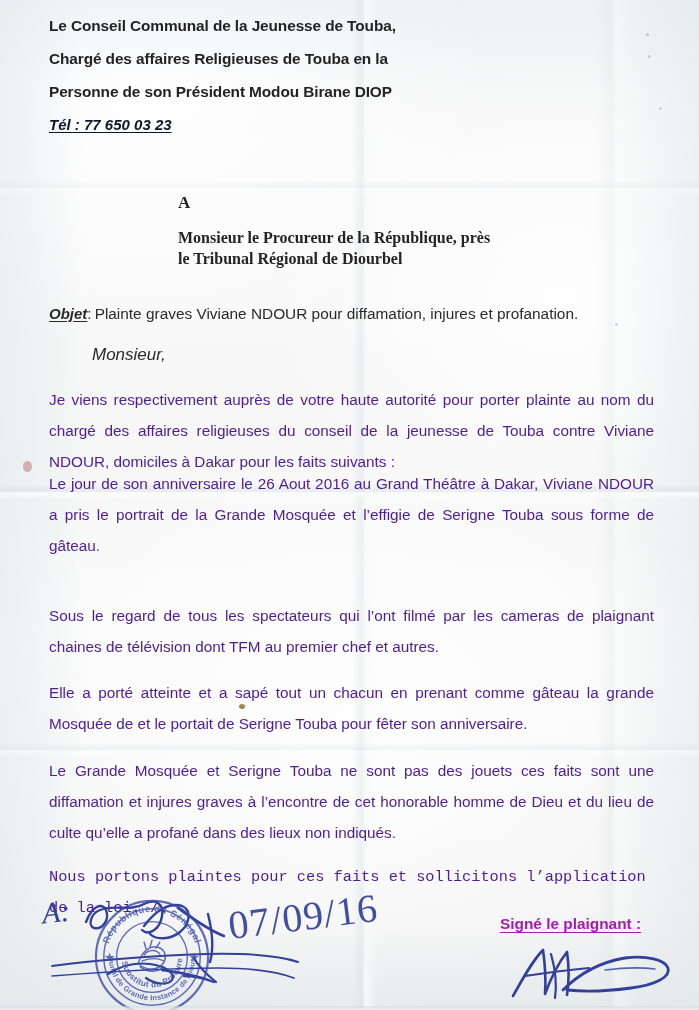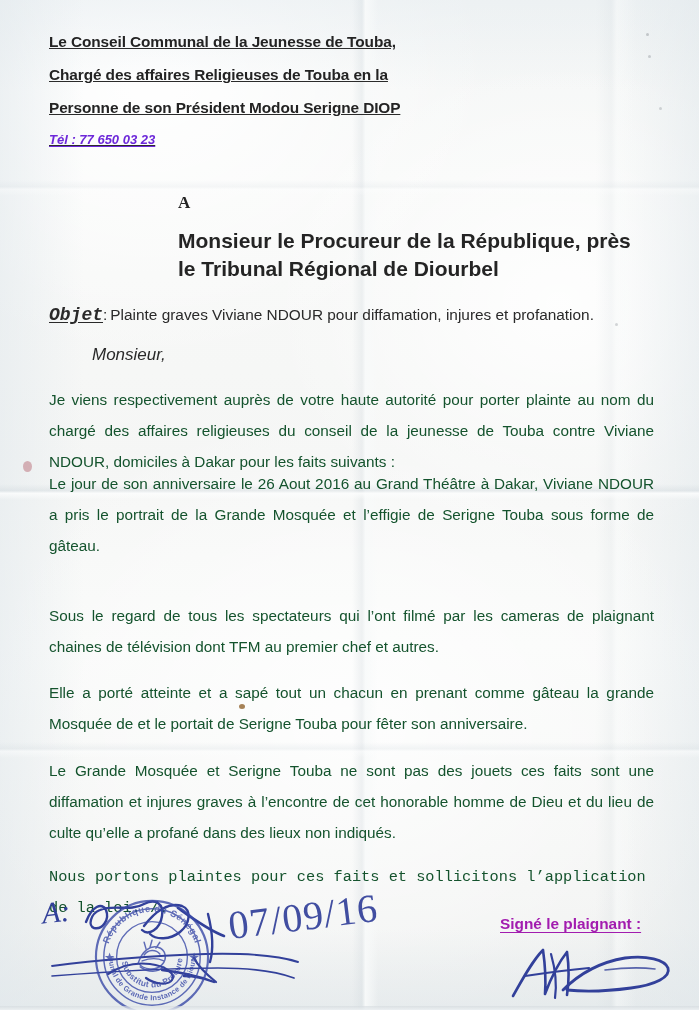--- a/index.html
+++ b/index.html
@@ -78,69 +78,68 @@
     font-weight: bold;
     font-size: 15.4px;
     letter-spacing: -0.1px;
     color: #232323;
     margin-bottom: 15px;
     white-space: nowrap;
   }
   .hdr-tel {
     font-weight: bold;
     font-style: italic;
-    font-size: 13px;
-    color: #6d28d9;
+    font-size: 15px;
+    color: #0f172a;
     text-decoration: underline;
     text-underline-offset: 2px;
   }
 
   .addr-a {
     font-family: "Liberation Serif", serif;
     font-weight: bold;
     font-size: 17px;
     color: #242424;
   }
   .addr-body {
-    font-family: Liberation Sans, sans-serif;
-    font-weight: bold;
-    font-size: 21px;
+    font-family: Liberation Serif, serif;
+    font-weight: bold;
+    font-size: 16px;
     line-height: 1.33;
     color: #242424;
   }
 
   .objet-row {
     font-size: 15.4px;
     color: #2a2a2a;
     white-space: nowrap;
   }
   .objet-label {
     font-weight: bold;
     font-style: italic;
     text-decoration: underline;
     text-underline-offset: 2px;
-    font-size: 18px;
-    font-family: Liberation Mono, monospace;
+    font-size: 15px;
   }
 
   .salut {
     font-style: italic;
     font-size: 17px;
     color: #2a2a2a;
   }
 
   .para {
     position: absolute;
     width: 605px;
     left: 49px;
     font-size: 15.3px;
     line-height: 31px;
     text-align: justify;
     text-justify: inter-word;
-    color: #14532d;
+    color: #4c1d95;
   }
   .para.last-nojust { text-align: left; }
 
   
   .sign-label {
     font-weight: bold;
     font-size: 15.4px;
     color: #a21caf;
     text-decoration: underline;
     text-underline-offset: 3px;
@@ -192,24 +191,24 @@
   <div class="crease-h" style="top:742px;opacity:.6;"></div>
   <div class="crease-h" style="top:180px;opacity:.45;"></div>
 
   <div class="speck" style="left:23px;top:461px;width:9px;height:11px;background:rgba(190,120,130,0.55);filter:blur(0.6px);"></div>
   <div class="speck" style="left:239px;top:704px;width:6px;height:5px;background:rgba(150,108,58,0.85);filter:blur(0.3px);"></div>
   <div class="speck" style="left:646px;top:33px;width:3px;height:3px;background:rgba(150,155,160,0.5);"></div>
   <div class="speck" style="left:648px;top:55px;width:3px;height:3px;background:rgba(150,155,160,0.45);"></div>
   <div class="speck" style="left:659px;top:107px;width:3px;height:3px;background:rgba(150,155,160,0.4);"></div>
   <div class="speck" style="left:615px;top:323px;width:3px;height:3px;background:rgba(150,155,160,0.4);"></div>
 
-  <div class="blk" style="left:49px;top:33px;text-decoration:underline;">
+  <div class="blk" style="left:49px;top:17px;">
     <div class="hdr-line">Le Conseil Communal de la Jeunesse de Touba,</div>
     <div class="hdr-line">Chargé des affaires Religieuses de Touba en la</div>
-    <div class="hdr-line">Personne de son Président Modou Serigne DIOP</div>
+    <div class="hdr-line">Personne de son Président Modou Birane DIOP</div>
     <div class="hdr-tel">Tél : 77 650 03 23</div>
   </div>
 
   <div class="blk addr-a" style="left:178px;top:193px;">A</div>
 
   <div class="blk addr-body" style="left:178px;top:227px;">
     <div>Monsieur le Procureur de la République, près</div>
     <div>le Tribunal Régional de Diourbel</div>
   </div>
 

